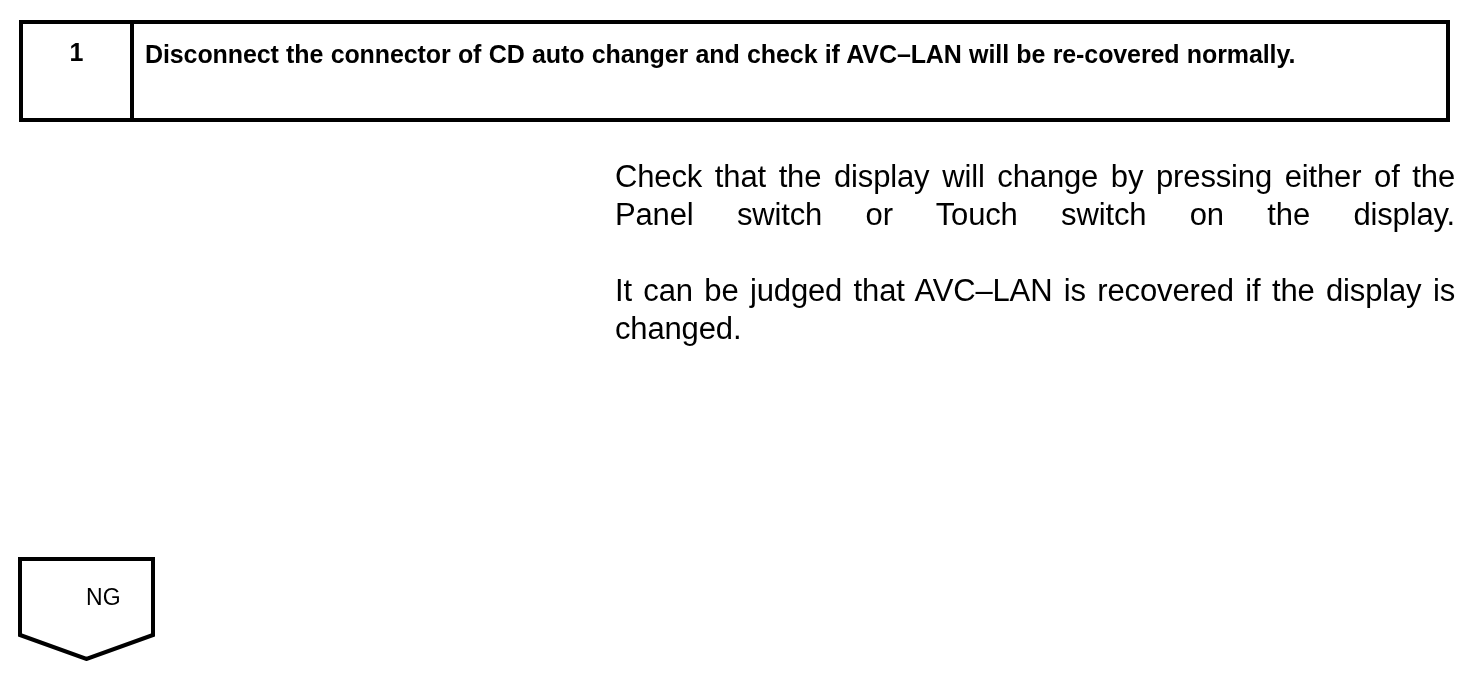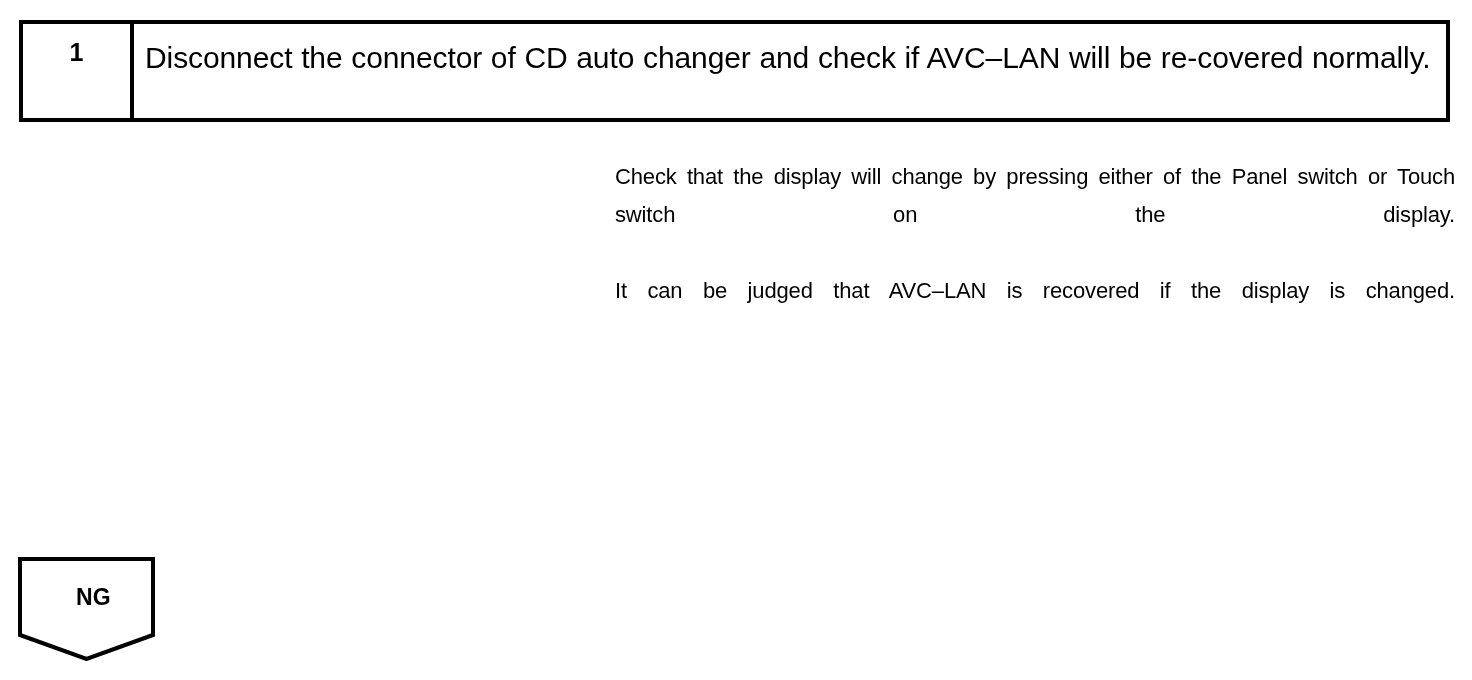--- a/index.html
+++ b/index.html
@@ -48,22 +48,22 @@
     font-size: 25px;
     font-weight: bold;
     line-height: 1;
   }
   .step-text-cell {
     flex: 1 1 auto;
     padding: 14px 10px 0 11px;
     box-sizing: border-box;
   }
   .step-text {
-    font-size: 30px;
-    font-weight: normal;
+    font-size: 25px;
+    font-weight: bold;
     line-height: 1.33;
     letter-spacing: -0.1px;
     word-spacing: 0.5px;
   }
 
   
   .detail-block {
     position: absolute;
     left: 615px;
     top: 158px;
@@ -76,21 +76,21 @@
   }
   .detail-label.bold-underlined {
     font-weight: bold;
     display: inline-block;
     border-bottom: 3px solid #000;
     padding-right: 9px;
     line-height: 34px;
   }
   .label-row { line-height: 38px; height: 38px; }
   .detail-para {
-    font-size: 22px;
+    font-size: 31px;
     line-height: 38px;
     letter-spacing: -0.15px;
     text-align: justify;
     text-justify: inter-word;
   }
   .detail-para.narrow { width: 840px; }
   .detail-para.hintpara { width: 840px; }
   .detail-para:after {
     content: "";
     display: inline-block;
@@ -149,29 +149,29 @@
   .ng-shape {
     position: absolute;
     left: 18px;
     top: 557px;
     width: 137px;
     height: 104px;
   }
   .ng-shape svg { display: block; }
   .ng-label {
     position: absolute;
-    left: 18px;
+    left: 28px;
     top: 557px;
     width: 151px;
     height: 80px;
     display: flex;
     align-items: center;
     justify-content: center;
     font-size: 23px;
-    font-weight: bold;
+    font-weight: normal;
     letter-spacing: 0.3px;
   }
 </style>
 </head>
 <body>
 
 <div id="page">
 
   <div class="step-box">
     <div class="step-number-cell">

